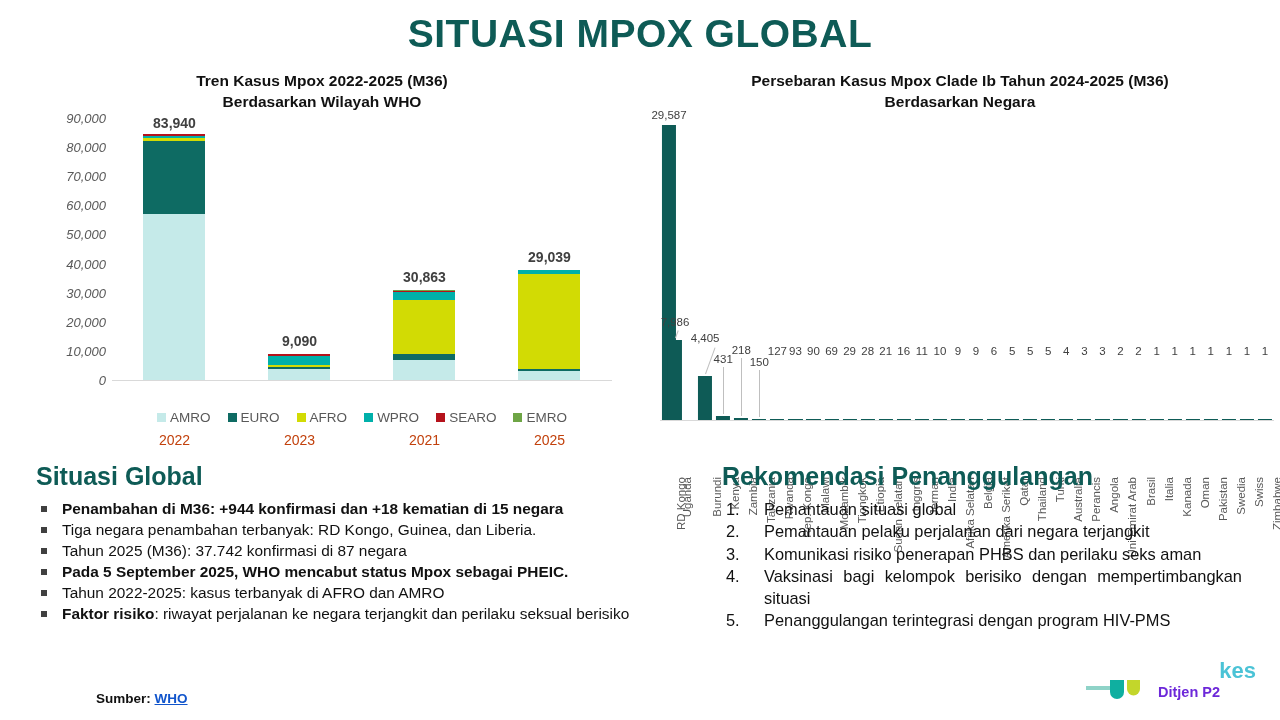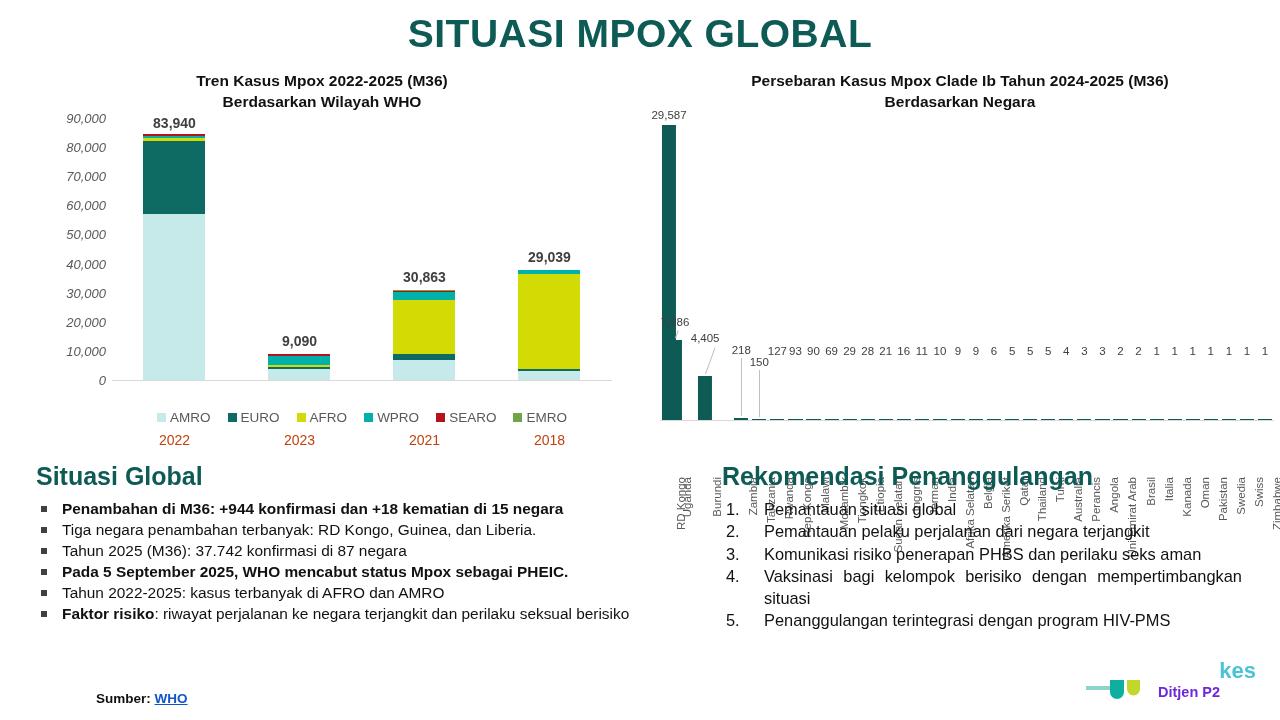--- a/index.html
+++ b/index.html
@@ -143,21 +143,21 @@
           <div class="bar" style="height: 89.8456px;">
             <div class="seg" style="bottom: 0px; height: 20.2322px; background: rgb(197, 234, 233);"></div>
             <div class="seg" style="bottom: 20.2322px; height: 5.53111px; background: rgb(14, 107, 99);"></div>
             <div class="seg" style="bottom: 25.7633px; height: 54.2922px; background: rgb(210, 219, 4);"></div>
             <div class="seg" style="bottom: 80.0556px; height: 8.44222px; background: rgb(0, 176, 170);"></div>
             <div class="seg" style="bottom: 88.4978px; height: 1.5px; background: rgb(181, 18, 27);"></div>
             <div class="seg" style="bottom: 88.6812px; height: 1.5px; background: rgb(110, 165, 69);"></div>
           </div>
           <div class="bar-total" style="bottom: 94.8456px;">30,863</div>
         </div>
-        <div class="xcat" style="left: 375px;">2018</div>
+        <div class="xcat" style="left: 375px;">2025</div>
         <div class="bar-group" style="left: 375px;">
           <div class="bar" style="height: 109.871px;">
             <div class="seg" style="bottom: 0px; height: 8.73333px; background: rgb(197, 234, 233);"></div>
             <div class="seg" style="bottom: 8.73333px; height: 2.76556px; background: rgb(14, 107, 99);"></div>
             <div class="seg" style="bottom: 11.4989px; height: 94.6111px; background: rgb(210, 219, 4);"></div>
             <div class="seg" style="bottom: 106.11px; height: 3.76116px; background: rgb(0, 176, 170);"></div>
           </div>
           <div class="bar-total" style="bottom: 114.871px;">29,039</div>
         </div>
       </div>
@@ -206,20 +206,26 @@
           <div class="rval" style="bottom: 91.6252px;">7,986</div>
           <div class="rlead" style="bottom: 81.6252px; height: 8px; transform: rotate(20deg); transform-origin: center bottom;"></div>
           <div class="rlabel">Uganda</div>
         </div>
         <div class="rbar-col" style="left: 36.1176px; width: 18.0588px;">
           <div class="rbar" style="height: 43.9205px; background: rgb(14, 91, 86); width: 14.0859px;"></div>
           <div class="rval" style="bottom: 75.9205px;">4,405</div>
           <div class="rlead" style="bottom: 45.9205px; height: 28px; transform: rotate(20deg); transform-origin: center bottom;"></div>
           <div class="rlabel">Burundi</div>
         </div>
+        <div class="rbar-col" style="left: 54.1765px; width: 18.0588px;">
+          <div class="rbar" style="height: 4.29733px; background: rgb(14, 91, 86); width: 14.0859px;"></div>
+          <div class="rval" style="bottom: 55.2973px;">431</div>
+          <div class="rlead" style="bottom: 6.29733px; height: 47px; transform: none; transform-origin: center bottom;"></div>
+          <div class="rlabel">Kenya</div>
+        </div>
         <div class="rbar-col" style="left: 72.2353px; width: 18.0588px;">
           <div class="rbar" style="height: 2.17359px; background: rgb(14, 91, 86); width: 14.0859px;"></div>
           <div class="rval" style="bottom: 64.1736px;">218</div>
           <div class="rlead" style="bottom: 4.17359px; height: 58px; transform: none; transform-origin: center bottom;"></div>
           <div class="rlabel">Zambia</div>
         </div>
         <div class="rbar-col" style="left: 90.2941px; width: 18.0588px;">
           <div class="rbar" style="height: 1.49559px; background: rgb(14, 91, 86); width: 14.0859px;"></div>
           <div class="rval" style="bottom: 52.4956px;">150</div>
           <div class="rlead" style="bottom: 3.49559px; height: 47px; transform: none; transform-origin: center bottom;"></div>

